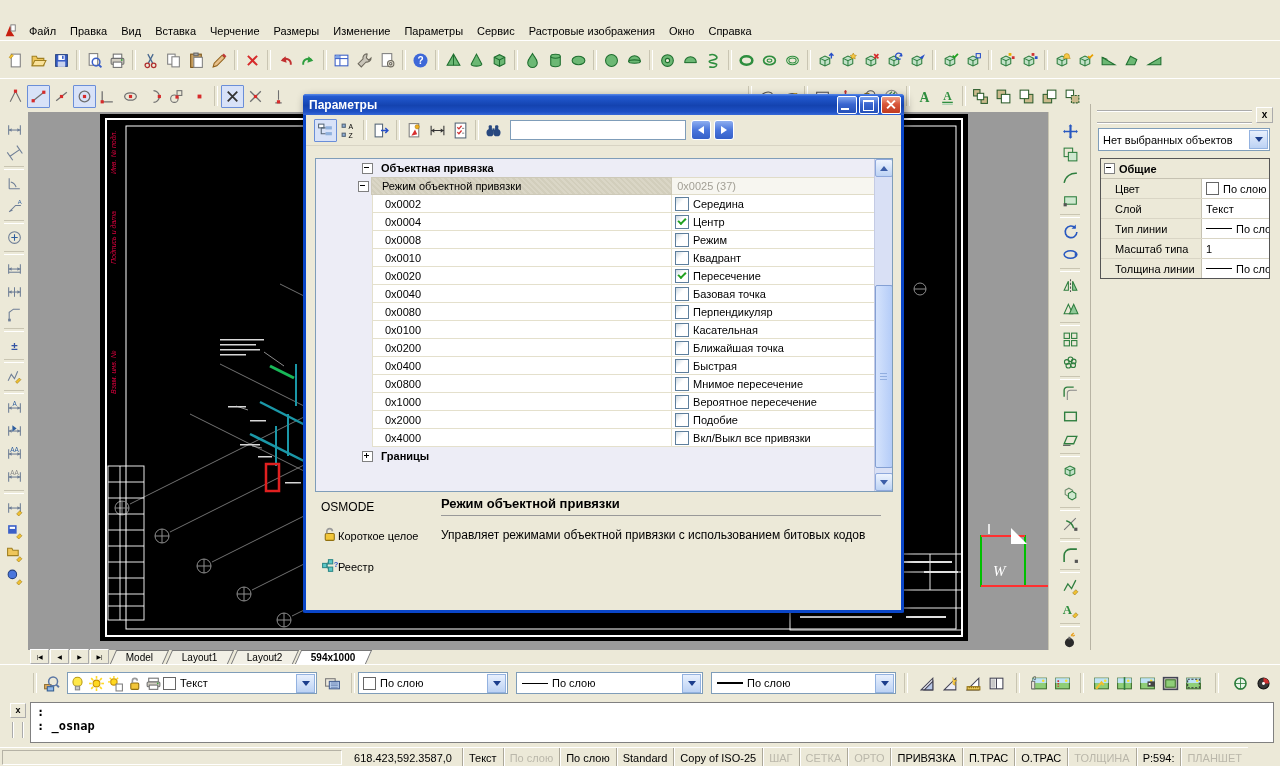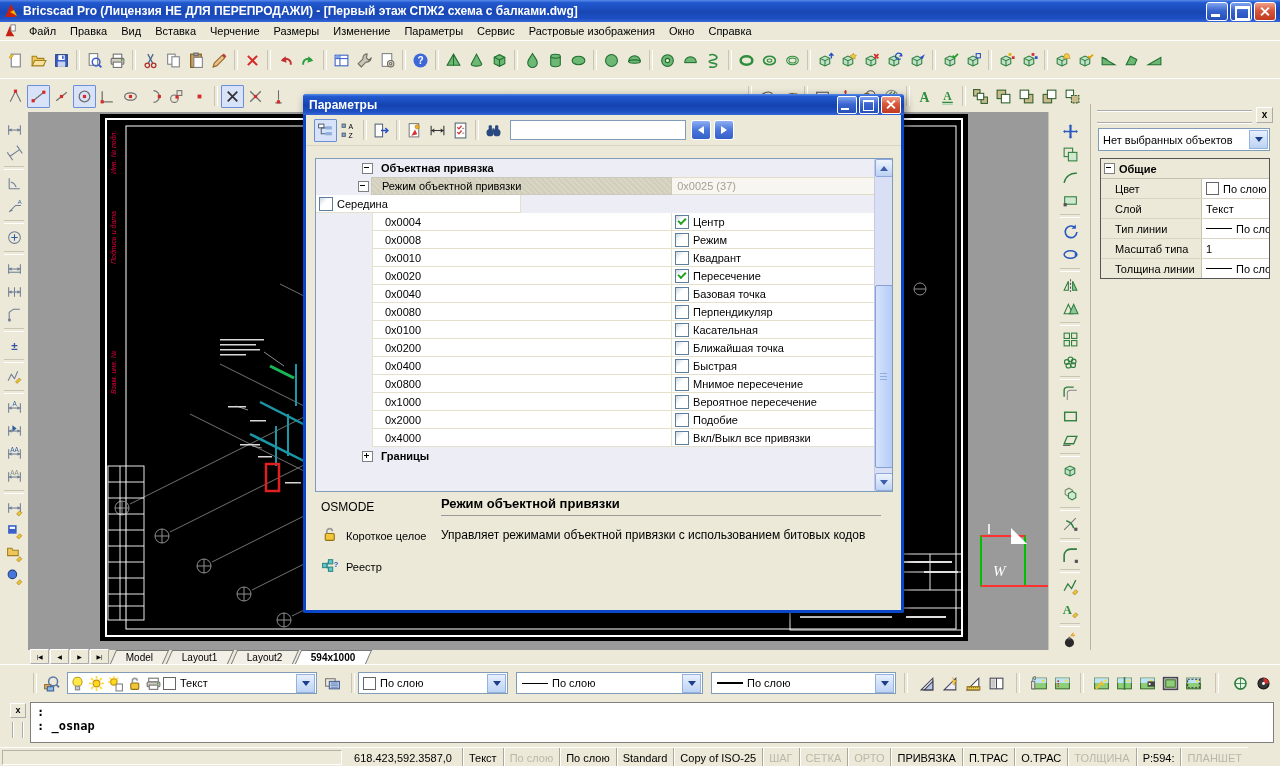--- a/index.html
+++ b/index.html
@@ -104,21 +104,21 @@
   .sbtn{position:absolute;left:0;width:16px;height:16px;background:linear-gradient(180deg,#EEF4FE,#BCD2F4);
      border:1px solid #8EA8DC;border-radius:2px;display:flex;align-items:center;justify-content:center;}
   .sbtn .up{width:0;height:0;border-left:4px solid transparent;border-right:4px solid transparent;border-bottom:5px solid #3C5EA8;}
   .sbtn .dn{width:0;height:0;border-left:4px solid transparent;border-right:4px solid transparent;border-top:5px solid #3C5EA8;}
   .sthumb{position:absolute;left:0;width:16px;background:linear-gradient(90deg,#D5E3FC,#B4CCF8);
      border:1px solid #84A0D4;border-radius:2px;}
   .sthumb::after{content:"";position:absolute;left:4px;top:50%;width:7px;height:7px;margin-top:-4px;
      background:repeating-linear-gradient(180deg,#91AEE0 0 1px,transparent 1px 3px);}
   .dinfo{position:absolute;left:0;top:396px;right:0;bottom:0;padding:10px 0 0 15px;}
   .dvar{font-size:12px;}
-  .dtyperow{display:flex;align-items:center;gap:8px;margin-top:12px;}
+  .dtyperow{display:flex;align-items:center;gap:0;margin-top:12px;}
   .dinfot{position:absolute;left:135px;top:6px;right:20px;}
   .dinfot h4{margin:0;font-size:13px;border-bottom:1px solid #999;padding-bottom:4px;font-weight:bold;}
   .dinfot p{margin:12px 0 0 0;font-size:12px;}
   
   .tabsrow{position:absolute;left:0;top:650px;width:1280px;height:14px;background:#ECE9D8;display:flex;align-items:flex-end;}
   .tnav{display:flex;gap:1px;margin:0 4px 0 30px;}
   .tnb{width:17px;height:13px;border:1px outset #fff;background:#ECE9D8;display:flex;align-items:center;justify-content:center;
        font-size:6px;line-height:1;}
   .tab{height:13px;padding:0 12px;border:1px solid #777;border-bottom:none;background:#F2F0E6;
        transform:skewX(-24deg);display:flex;align-items:center;margin-right:3px;}
@@ -143,39 +143,20 @@
   .sfill{flex:1;margin:2px;border:1px solid #B5B2A5;border-right-color:#fff;border-bottom-color:#fff;}
   .scoord{display:flex;align-items:center;padding:0 10px;}
   .scell{display:flex;align-items:center;padding:0 6px;border-left:1px solid #ACA899;box-shadow:inset 1px 0 0 #fff;white-space:nowrap;}
   .scell.off{color:#BAB7AA;}
 </style>
 </head>
 <body>
 
 <div class="screen">
 
-  <div class="titlebar">
-    <svg class="appico" viewBox="0 0 16 16">
-        <path d="M2 14L8 1l3 6-2 1 5 6z" fill="#C82010"></path>
-        <path d="M7 9l4-2 3 6z" fill="#F0B000"></path>
-      </svg>
-    <span>Bricscad Pro (Лицензия НЕ ДЛЯ ПЕРЕПРОДАЖИ) - [Первый этаж СПЖ2 схема с балками.dwg]</span>
-    <span class="winbtns">
-      <span class="wbtn">
-          <i class="g-min"></i>
-        </span>
-      <span class="wbtn">
-          <i class="g-max"></i>
-        </span>
-      <span class="wbtn close">
-          <i class="g-x1"></i>
-          <i class="g-x2"></i>
-        </span>
-    </span>
-  </div>
 
   <div class="menubar">
     <svg class="docico" viewBox="0 0 16 16">
         <path d="M3 14L8 2l2.5 5-1.5 1 4 6z" fill="#C82010"></path>
         <rect x="9" y="1" width="5" height="7" fill="#fff" stroke="#777"></rect>
       </svg>
     <span id="menu-items" style="display:flex">
         <span class="mi">Файл</span>
         <span class="mi">Правка</span>
         <span class="mi">Вид</span>
@@ -1220,20 +1201,21 @@
           <span class="exp"></span>
           <span>Объектная привязка</span>
         </div>
         <div class="tvrow">
           <span class="exp"></span>
           <span class="tvlab">Режим объектной привязки</span>
           <span class="tvval">0x0025 (37)</span>
         </div>
         <div id="tree-bits">
             <div class="brow">
+              <div class="bcode">0x0002</div>
               <div class="bval">
                 <span class="cb"></span>
                 <span>Середина</span>
               </div>
             </div>
             <div class="brow">
               <div class="bcode">0x0004</div>
               <div class="bval">
                 <span class="cb on"></span>
                 <span>Центр</span>

